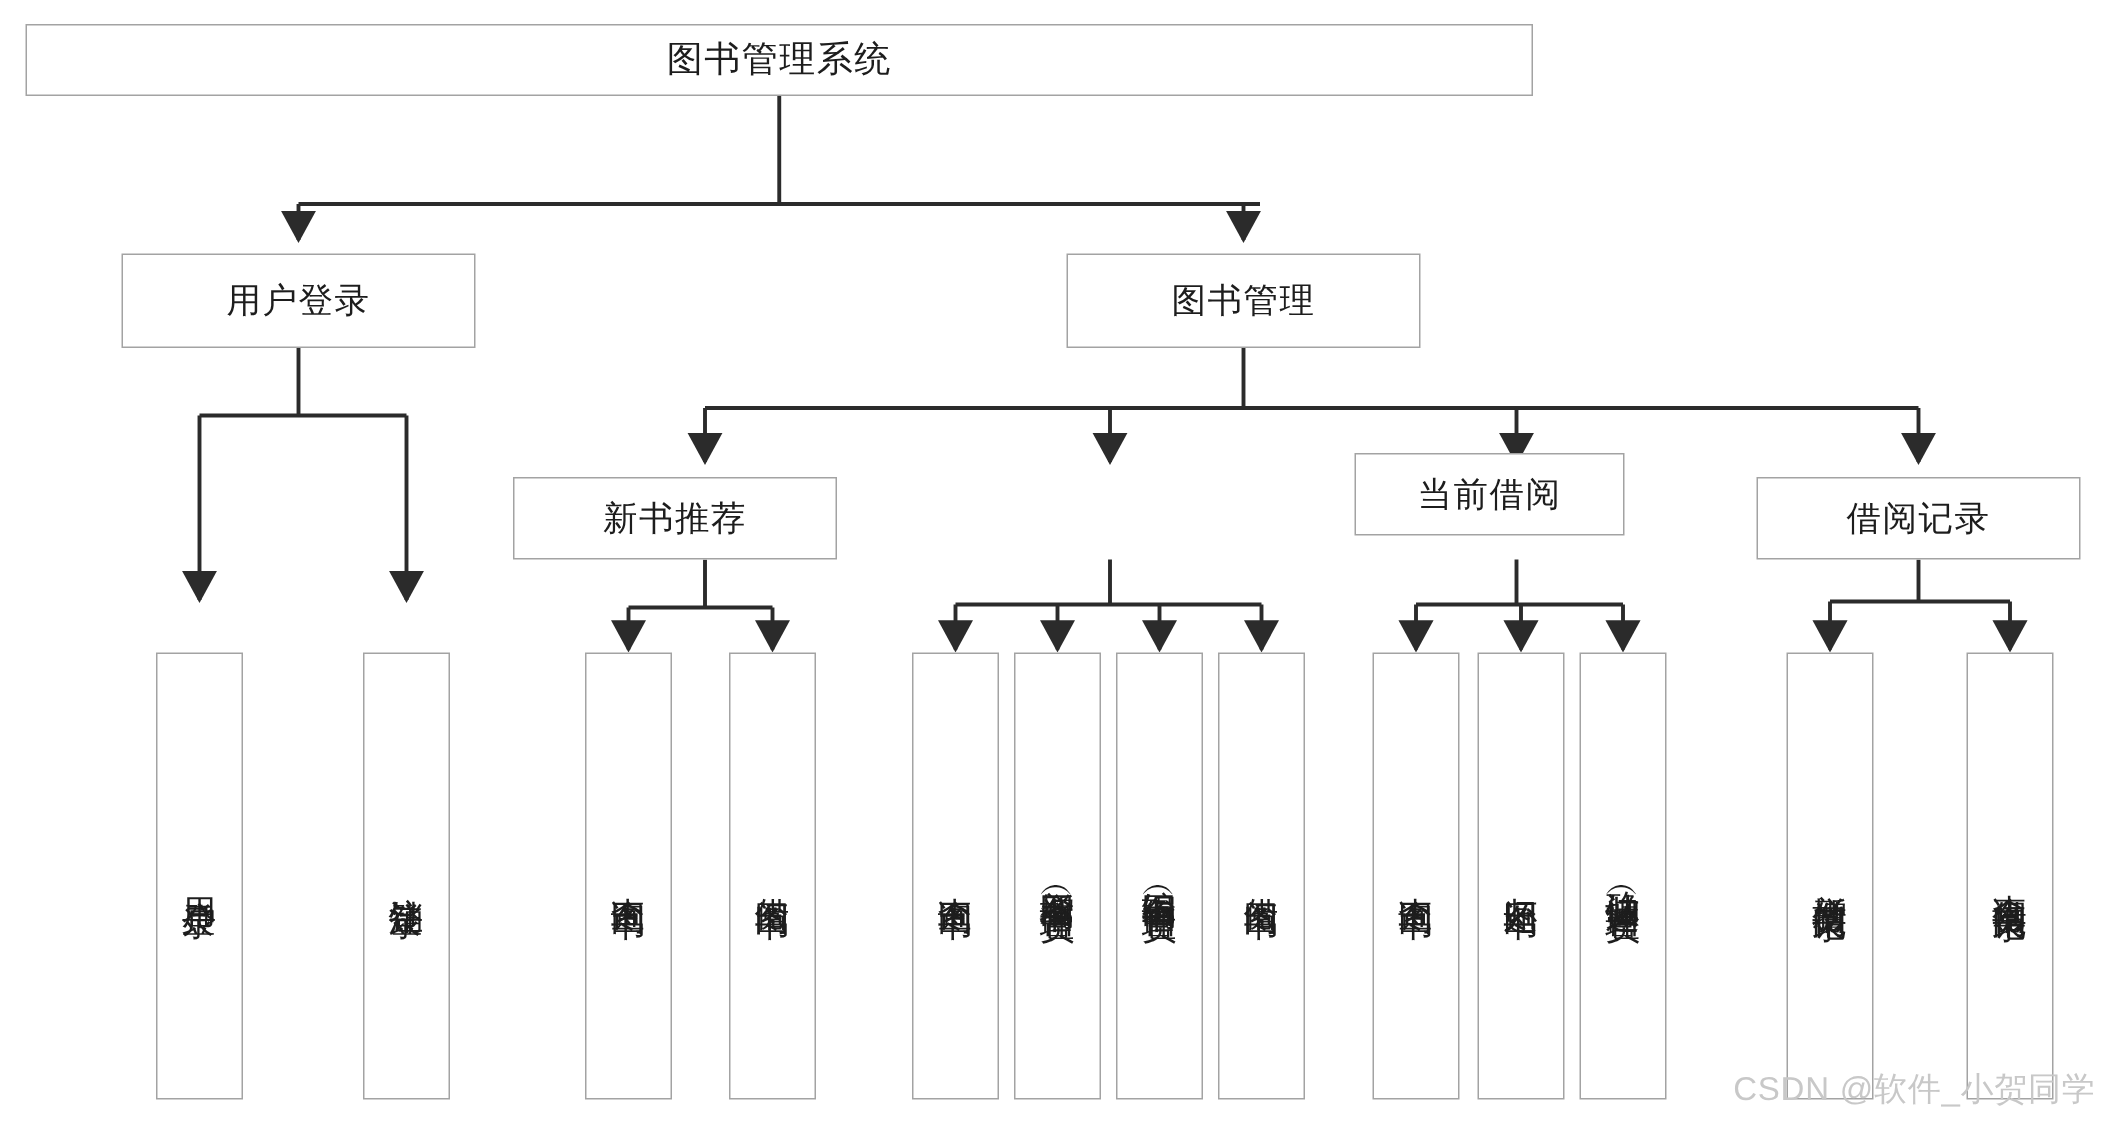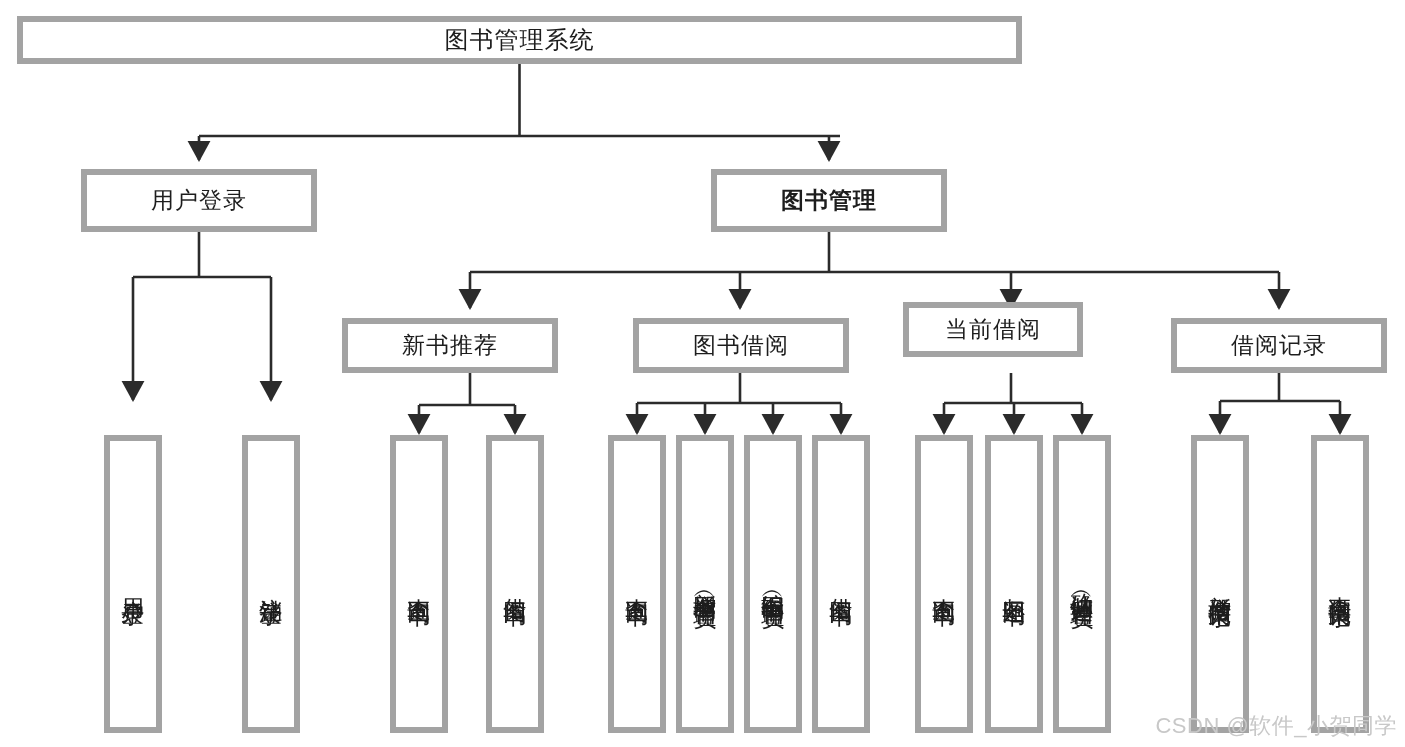--- a/index.html
+++ b/index.html
@@ -23,21 +23,21 @@
     left: 0;
     top: 0;
     width: 1405px;
     height: 747px;
     pointer-events: none;
   }
   .node {
     position: absolute;
     box-sizing: border-box;
     background: #ffffff;
-    border: 6px solid #a3a3a3;
+    border: 1px solid #a3a3a3;
     display: flex;
     align-items: center;
     justify-content: center;
     color: #1d1d1d;
   }
   .node.horizontal {
     font-size: 23px;
     letter-spacing: 1px;
     line-height: 1.15;
   }
@@ -124,29 +124,26 @@
     </g>
   </svg>
 
   <div class="node horizontal root" style="left:17px; top:16px; width:1005px; height:48px;">
     <span class="node-label">图书管理系统</span>
   </div>
 
   <div class="node horizontal" style="left:81px; top:169px; width:236px; height:63px;">
     <span class="node-label">用户登录</span>
   </div>
-  <div class="node horizontal" style="left:711px; top:169px; width:236px; height:63px;font-weight:bold;">
+  <div class="node horizontal" style="left:711px; top:169px; width:236px; height:63px;">
     <span class="node-label">图书管理</span>
   </div>
 
   <div class="node horizontal" style="left:342px; top:318px; width:216px; height:55px;">
     <span class="node-label">新书推荐</span>
-  </div>
-  <div class="node horizontal" style="left:633px; top:318px; width:216px; height:55px;">
-    <span class="node-label">图书借阅</span>
   </div>
   <div class="node horizontal" style="left:903px; top:302px; width:180px; height:55px;">
     <span class="node-label">当前借阅</span>
   </div>
   <div class="node horizontal" style="left:1171px; top:318px; width:216px; height:55px;align-items:center;">
     <span class="node-label">借阅记录</span>
   </div>
 
   <div class="node vertical" style="left:104px; top:435px; width:58px; height:298px;">
     <span class="node-label">用户登录</span>

